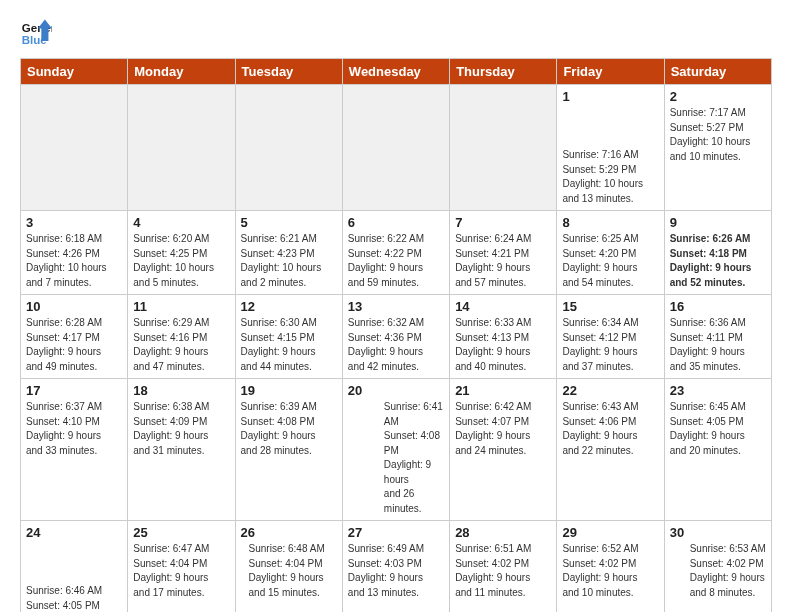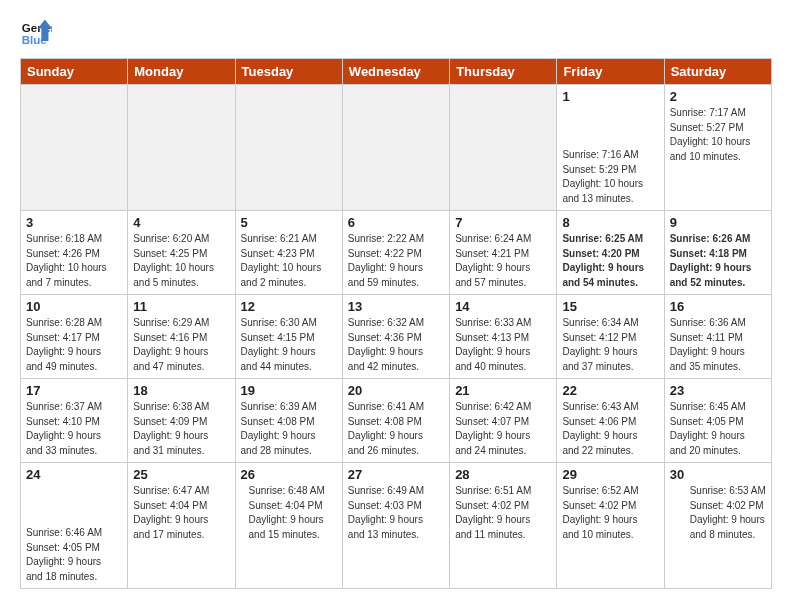--- a/index.html
+++ b/index.html
@@ -148,35 +148,35 @@
           </td>
           <td>
             <span class="day-num">5</span>
             <div class="day-info" style="white-space: pre-line;">Sunrise: 6:21 AM
 Sunset: 4:23 PM
 Daylight: 10 hours
 and 2 minutes.</div>
           </td>
           <td>
             <span class="day-num">6</span>
-            <div class="day-info" style="white-space: pre-line;">Sunrise: 2:22 AM
+            <div class="day-info" style="white-space: pre-line;">Sunrise: 6:22 AM
 Sunset: 4:22 PM
 Daylight: 9 hours
 and 59 minutes.</div>
           </td>
           <td>
             <span class="day-num">7</span>
             <div class="day-info" style="white-space: pre-line;">Sunrise: 6:24 AM
 Sunset: 4:21 PM
 Daylight: 9 hours
 and 57 minutes.</div>
           </td>
           <td>
             <span class="day-num">8</span>
-            <div class="day-info" style="white-space: pre-line; font-weight: bold;">Sunrise: 6:25 AM
+            <div class="day-info" style="white-space: pre-line;">Sunrise: 6:25 AM
 Sunset: 4:20 PM
 Daylight: 9 hours
 and 54 minutes.</div>
           </td>
           <td>
             <span class="day-num">9</span>
             <div class="day-info" style="white-space: pre-line; font-weight: bold;">Sunrise: 6:26 AM
 Sunset: 4:18 PM
 Daylight: 9 hours
 and 52 minutes.</div>
@@ -250,21 +250,21 @@
           </td>
           <td>
             <span class="day-num">19</span>
             <div class="day-info" style="white-space: pre-line;">Sunrise: 6:39 AM
 Sunset: 4:08 PM
 Daylight: 9 hours
 and 28 minutes.</div>
           </td>
           <td>
             <span class="day-num">20</span>
-            <div class="day-info" style="white-space: pre-line;">Sunrise: 6:41 AM
+            <div class="day-info" style="white-space: pre-line; margin-left: 36px;">Sunrise: 6:41 AM
 Sunset: 4:08 PM
 Daylight: 9 hours
 and 26 minutes.</div>
           </td>
           <td>
             <span class="day-num">21</span>
             <div class="day-info" style="white-space: pre-line;">Sunrise: 6:42 AM
 Sunset: 4:07 PM
 Daylight: 9 hours
 and 24 minutes.</div>

